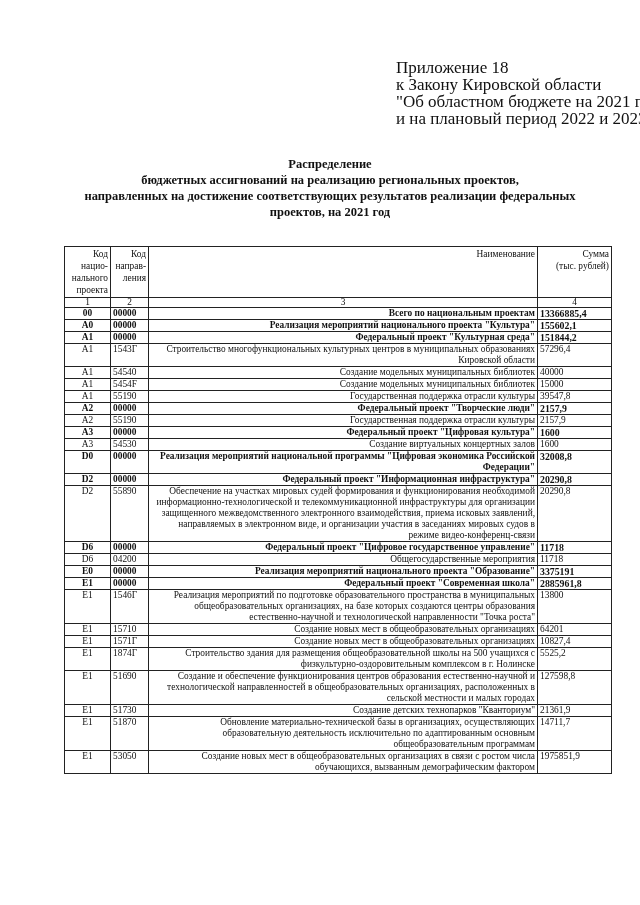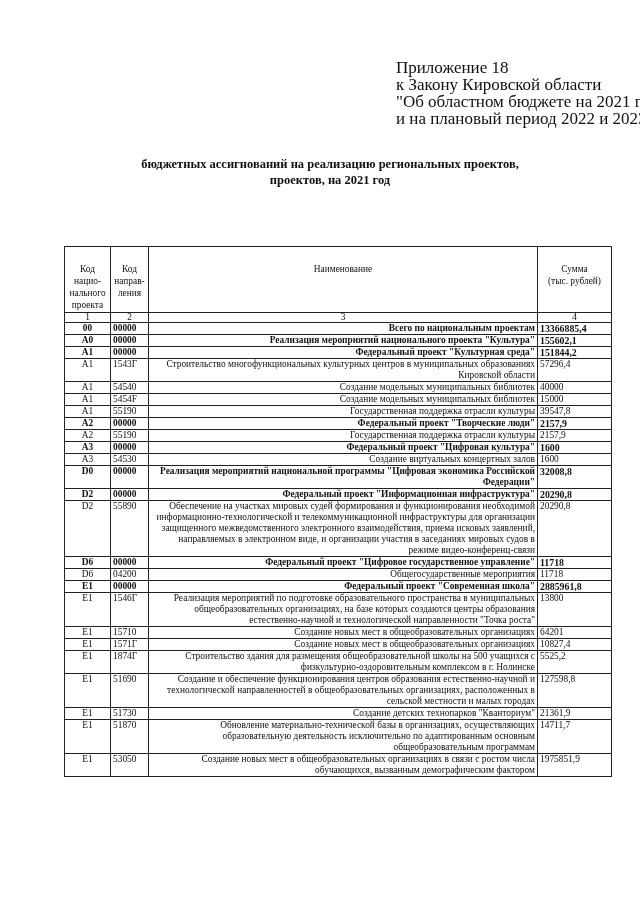--- a/index.html
+++ b/index.html
@@ -47,24 +47,24 @@
     table.grid col.c2 { width: 38px; }
     table.grid col.c3 { width: 389px; }
     table.grid col.c4 { width: 74px; }
     table.grid td, table.grid th {
       border: 1px solid #222;
       padding: 0 2px;
       vertical-align: top;
       font-weight: normal;
     }
     table.grid th {
-      text-align: center;
+      text-align: right;
       font-size: 9.4px;
       line-height: 12px;
-      padding-top: 16px;
+      padding-top: 1px;
     }
     table.grid th.hdr-wide { height: 49px; }
     table.grid tr.numrow td {
       text-align: center;
       height: 9px;
       line-height: 9px;
     }
     td.code { text-align: center; }
     td.dir { text-align: left; padding-right: 2px; }
     td.name { text-align: right; padding-left: 2px; }
@@ -76,21 +76,23 @@
 <body>
 
 <div class="appendix">
   <div>Приложение 18</div>
   <div>к Закону Кировской области</div>
   <div>"Об областном бюджете на 2021 год</div>
   <div>и на плановый период 2022 и 2023 годов"</div>
 </div>
 
 <div class="title">
+  <div>Распределение</div>
   <div>бюджетных ассигнований на реализацию региональных проектов,</div>
+  <div>направленных на достижение соответствующих результатов реализации федеральных</div>
   <div>проектов, на 2021 год</div>
 </div>
 
 <table class="grid">
   <colgroup>
     <col class="c1">
       <col class="c2">
       <col class="c3">
       <col class="c4">
   </colgroup>
@@ -211,20 +213,26 @@
         <td class="name">Федеральный проект "Цифровое государственное управление"</td>
         <td class="sum">11718</td>
       </tr>
       <tr>
         <td class="code">D6</td>
         <td class="dir">04200</td>
         <td class="name">Общегосударственные мероприятия</td>
         <td class="sum">11718</td>
       </tr>
       <tr class="bold">
+        <td class="code">E0</td>
+        <td class="dir">00000</td>
+        <td class="name">Реализация мероприятий национального проекта "Образование"</td>
+        <td class="sum">3375191</td>
+      </tr>
+      <tr class="bold">
         <td class="code">E1</td>
         <td class="dir">00000</td>
         <td class="name">Федеральный проект "Современная школа"</td>
         <td class="sum">2885961,8</td>
       </tr>
       <tr>
         <td class="code">E1</td>
         <td class="dir">1546Г</td>
         <td class="name">Реализация мероприятий по подготовке образовательного пространства в муниципальных общеобразовательных организациях, на базе которых создаются центры образования естественно-научной и технологической направленности "Точка роста"</td>
         <td class="sum">13800</td>

